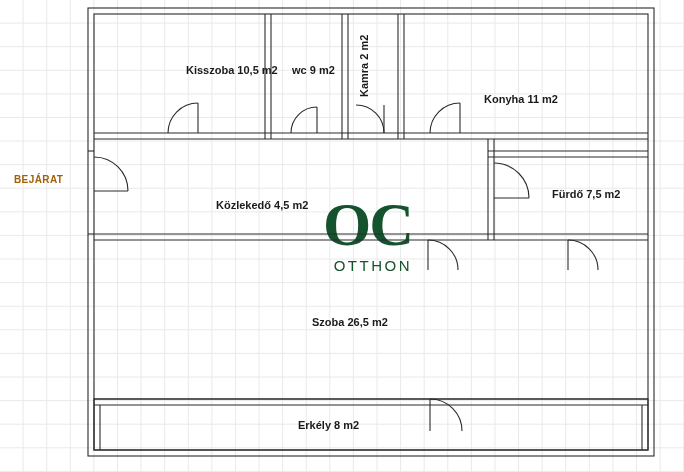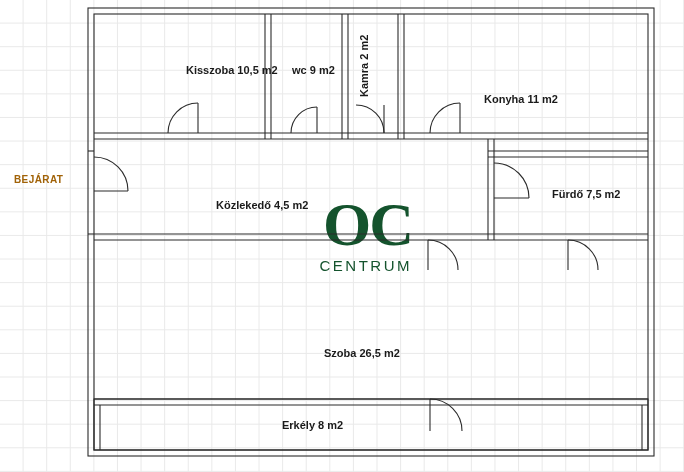--- a/index.html
+++ b/index.html
@@ -81,21 +81,21 @@
 </style>
 </head>
 <body>
 
 <div id="stage">
 
   <div id="grid"></div>
 
   <div id="watermark">
     <div class="oc-glyph">OC</div>
-    <div class="oc-word">CENTRUM</div>
+    <div class="oc-word">OTTHON</div>
   </div>
 
   <svg class="plan" width="684" height="472" viewBox="0 0 684 472">
     <g fill="none" stroke="#2b2b2b" stroke-width="1.1">
 
       <rect x="88" y="8" width="566" height="448"></rect>
 
       <rect x="94" y="14" width="554" height="436"></rect>
 
       <line x1="94" y1="133" x2="648" y2="133"></line>
@@ -167,16 +167,16 @@
   </svg>
 
   <div id="entrance-label">BEJÁRAT</div>
 
   <div class="room-label" id="lbl-0" style="left: 148px; top: 64px; padding-left: 38px;">Kisszoba 10,5 m2</div>
   <div class="room-label" id="lbl-1" style="left: 292px; top: 64px;">wc 9 m2</div>
   <div class="room-label vert" id="lbl-2" style="left: 358px; top: 97px;">Kamra 2 m2</div>
   <div class="room-label" id="lbl-3" style="left: 484px; top: 61px; margin-top: 32px;">Konyha 11 m2</div>
   <div class="room-label" id="lbl-4" style="left: 216px; top: 179px; margin-top: 20px;">Közlekedő 4,5 m2</div>
   <div class="room-label" id="lbl-5" style="left: 552px; top: 188px;">Fürdő 7,5 m2</div>
-  <div class="room-label" id="lbl-6" style="left: 324px; top: 316px; margin-top: 31px;">Szoba 26,5 m2</div>
-  <div class="room-label" id="lbl-7" style="left: 282px; top: 419px;">Erkély 8 m2</div>
+  <div class="room-label" id="lbl-6" style="left: 312px; top: 316px;">Szoba 26,5 m2</div>
+  <div class="room-label" id="lbl-7" style="left: 298px; top: 419px;">Erkély 8 m2</div>
 
 </div>
 
 </body></html>

